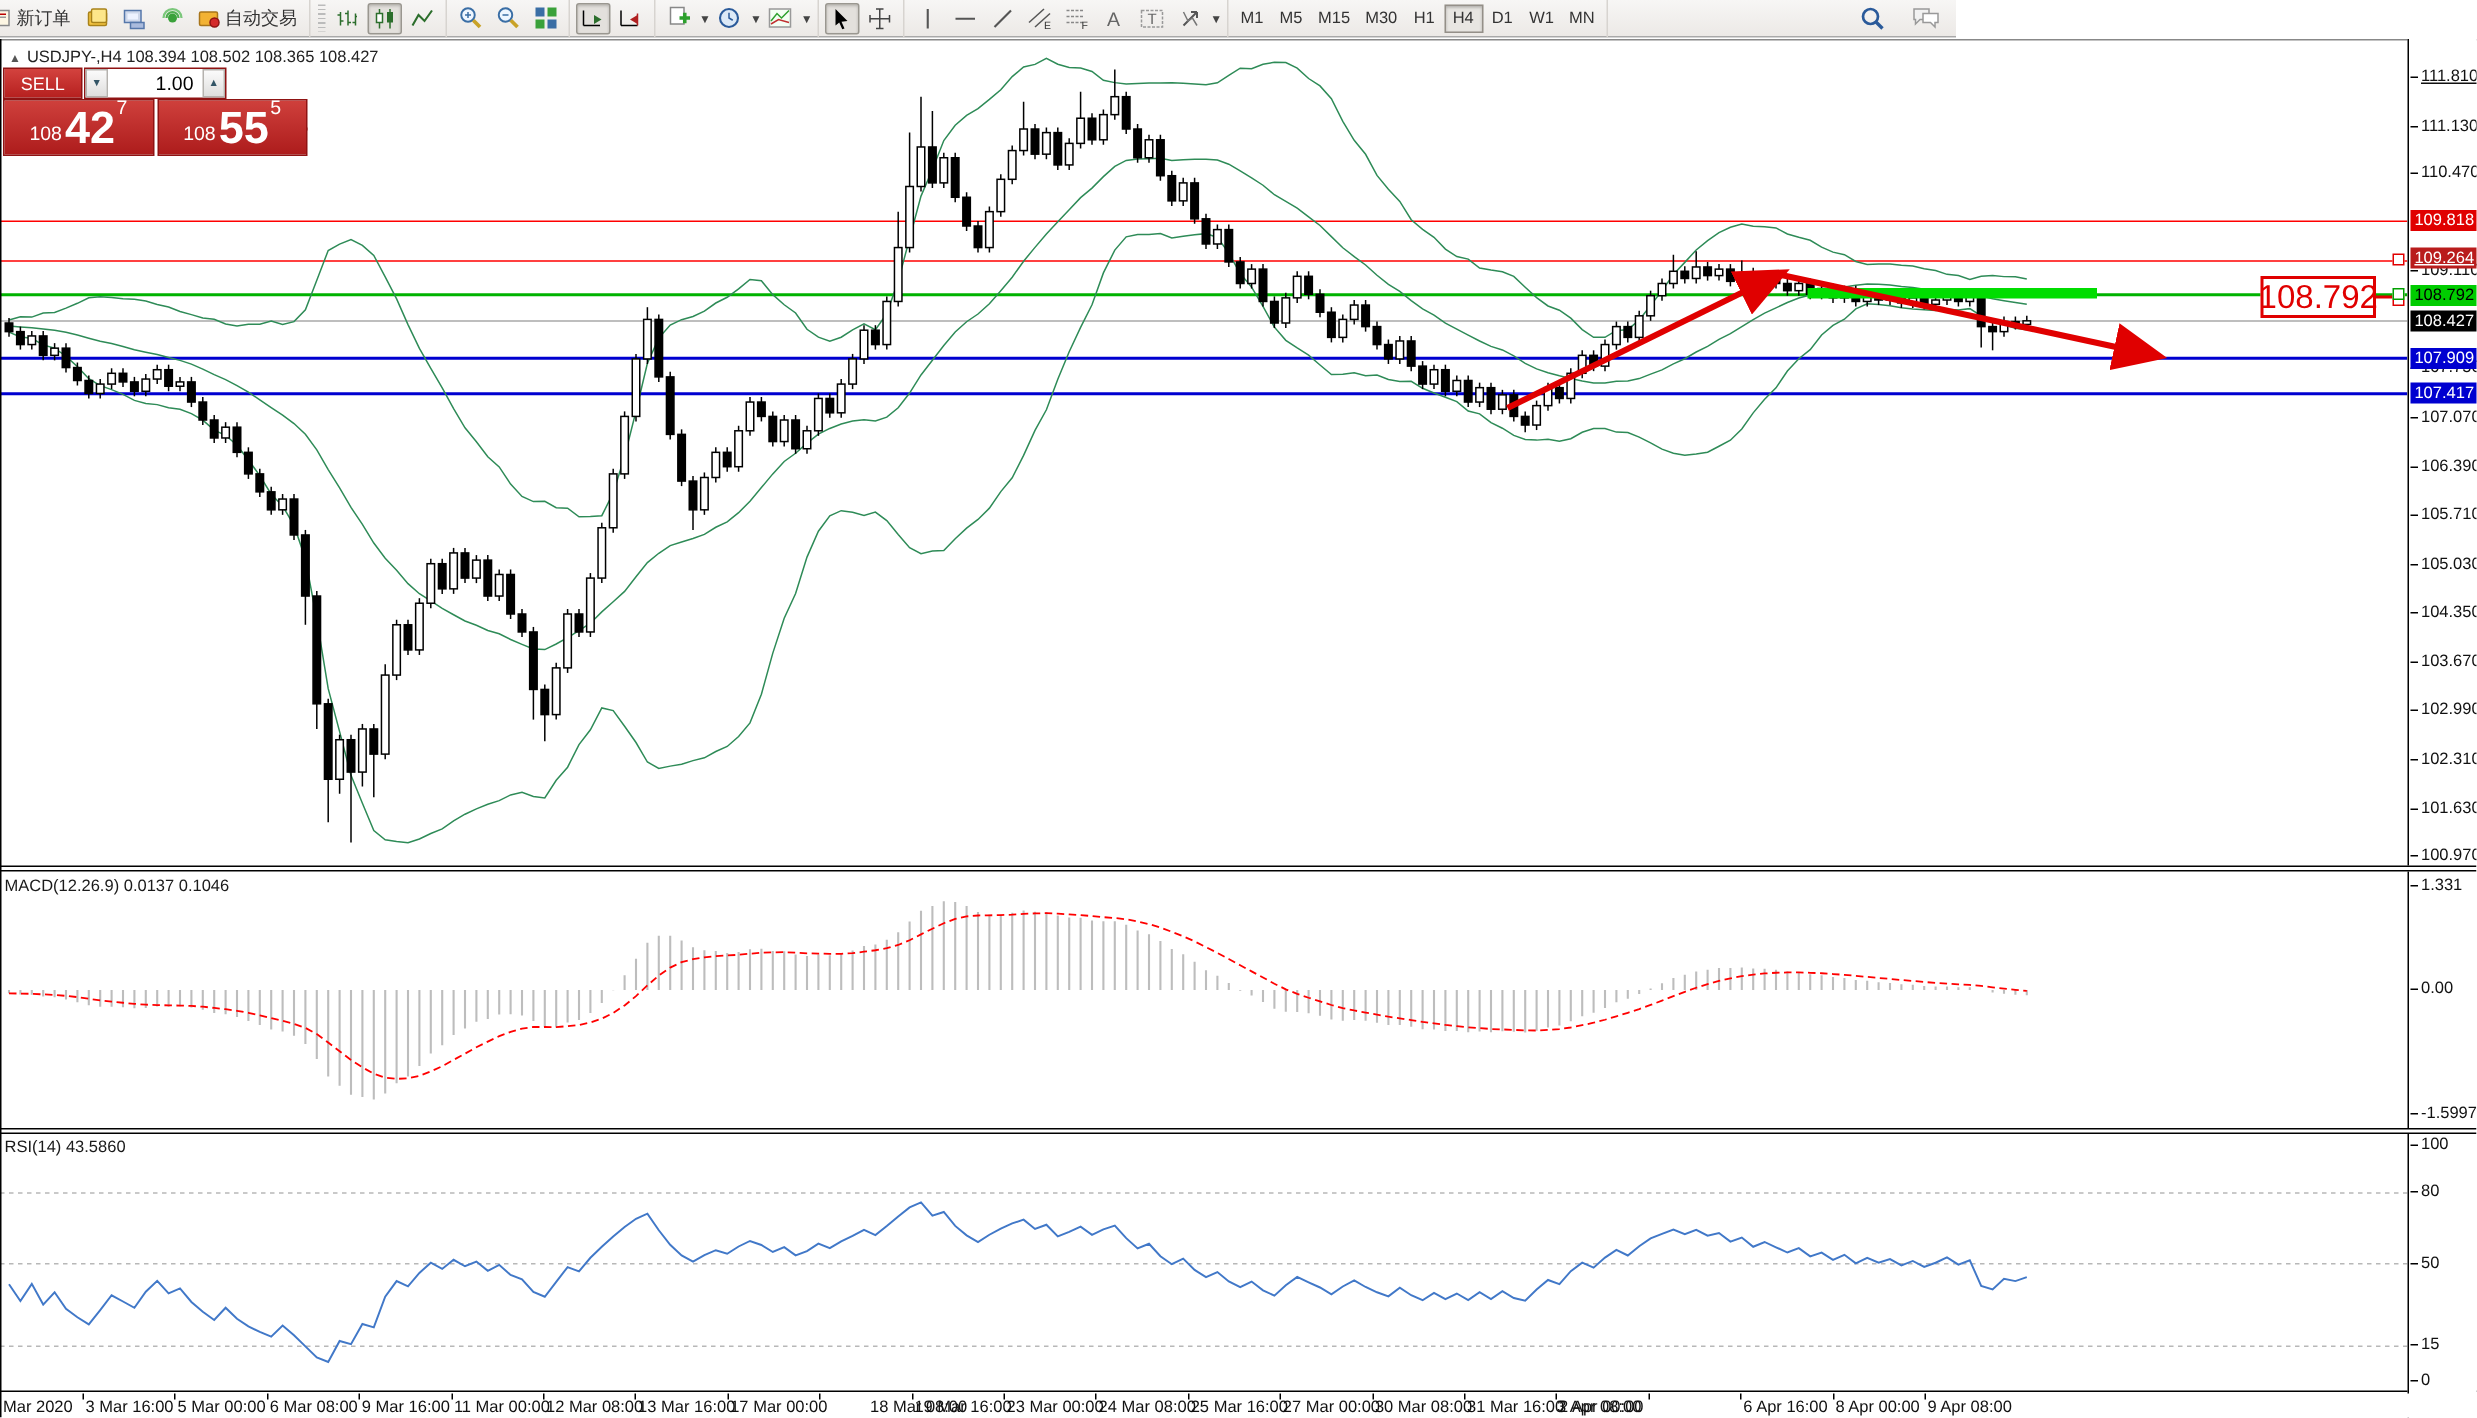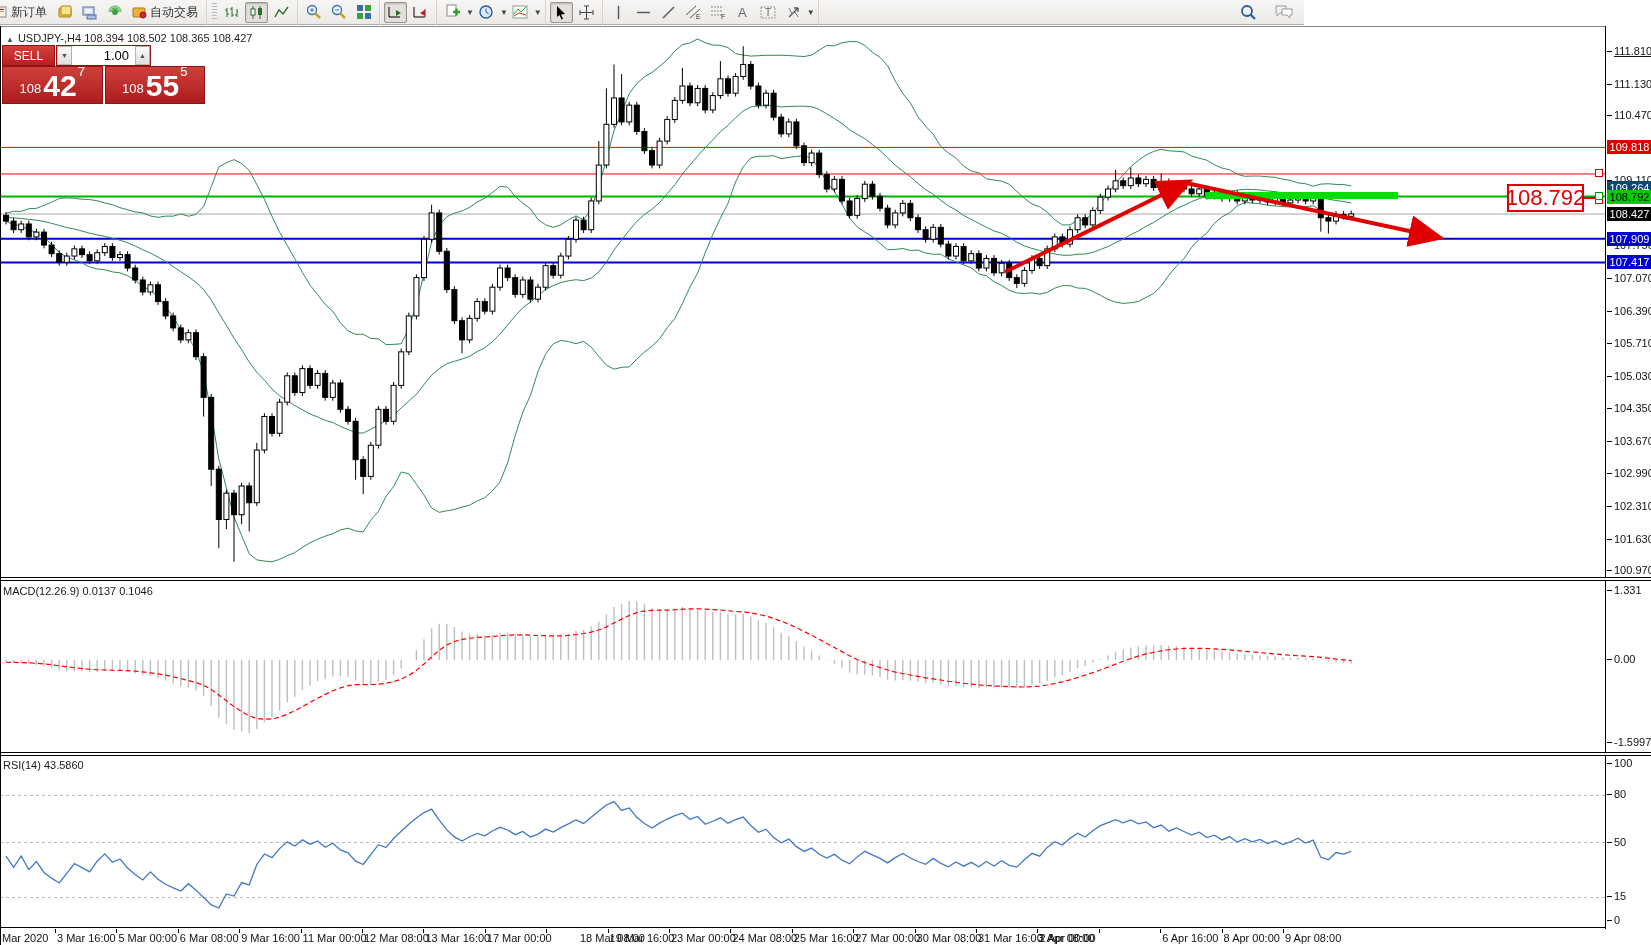--- a/index.html
+++ b/index.html
@@ -282,20 +282,31 @@
         </div>
       <div class="tbi">
           <svg width="15" height="15">
             <path d="M3 12 L12 3 M12 3 h-4 M12 3 v4" stroke="#555" stroke-width="1.3" fill="none"></path>
             <path d="M3 3 l3 6 3-2 3 5" stroke="#777" fill="none"></path>
           </svg>
         </div>
       <span class="drop">▼</span>
     </div>
 
+    <div class="tb-group" id="tf-group">
+        <div class="tf-btn">M1</div>
+        <div class="tf-btn">M5</div>
+        <div class="tf-btn">M15</div>
+        <div class="tf-btn">M30</div>
+        <div class="tf-btn">H1</div>
+        <div class="tf-btn active">H4</div>
+        <div class="tf-btn">D1</div>
+        <div class="tf-btn">W1</div>
+        <div class="tf-btn">MN</div>
+      </div>
 
     <div id="tb-right" class="tb-group">
       <div class="tbi">
         <svg width="17" height="17">
             <circle cx="7" cy="7" r="5" fill="none" stroke="#2a5a9a" stroke-width="1.8"></circle>
             <line x1="10.5" y1="10.5" x2="15" y2="15" stroke="#2a5a9a" stroke-width="2.2"></line>
           </svg>
       </div>
       <div class="tbi">
         <svg width="20" height="16">
@@ -900,21 +911,21 @@
         <div class="ytick" style="top: 278.618px;">106.390</div>
         <div class="ytick" style="top: 311.19px;">105.710</div>
         <div class="ytick" style="top: 343.762px;">105.030</div>
         <div class="ytick" style="top: 376.334px;">104.350</div>
         <div class="ytick" style="top: 408.906px;">103.670</div>
         <div class="ytick" style="top: 441.478px;">102.990</div>
         <div class="ytick" style="top: 474.05px;">102.310</div>
         <div class="ytick" style="top: 506.622px;">101.630</div>
         <div class="ytick" style="top: 538.236px;">100.970</div>
         <div class="ylabel" style="top: 114.417px; background: rgb(224, 0, 0); color: rgb(255, 255, 255);">109.818</div>
-        <div class="ylabel" style="top: 155px; background: #0c4a6e; color: rgb(255, 255, 255);">109.264</div>
+        <div class="ylabel" style="top: 139px; background: #b91c1c; color: rgb(255, 255, 255); text-decoration: underline;">109.264</div>
         <div class="ylabel" style="top: 163.562px; background: rgb(0, 204, 0); color: rgb(0, 0, 0);">108.792</div>
         <div class="ylabel" style="top: 181.046px; background: rgb(0, 0, 0); color: rgb(255, 255, 255);">108.427</div>
         <div class="ylabel" style="top: 205.858px; background: rgb(0, 0, 208); color: rgb(255, 255, 255);">107.909</div>
         <div class="ylabel" style="top: 229.425px; background: rgb(0, 0, 208); color: rgb(255, 255, 255);">107.417</div>
         <div class="ytick" style="top: 557.988px;">1.331</div>
         <div class="ytick" style="top: 627px;">0.00</div>
         <div class="ytick" style="top: 709.944px;">-1.5997</div>
         <div class="ytick" style="top: 731px;">100</div>
         <div class="ytick" style="top: 762.4px;">80</div>
         <div class="ytick" style="top: 809.5px;">50</div>

